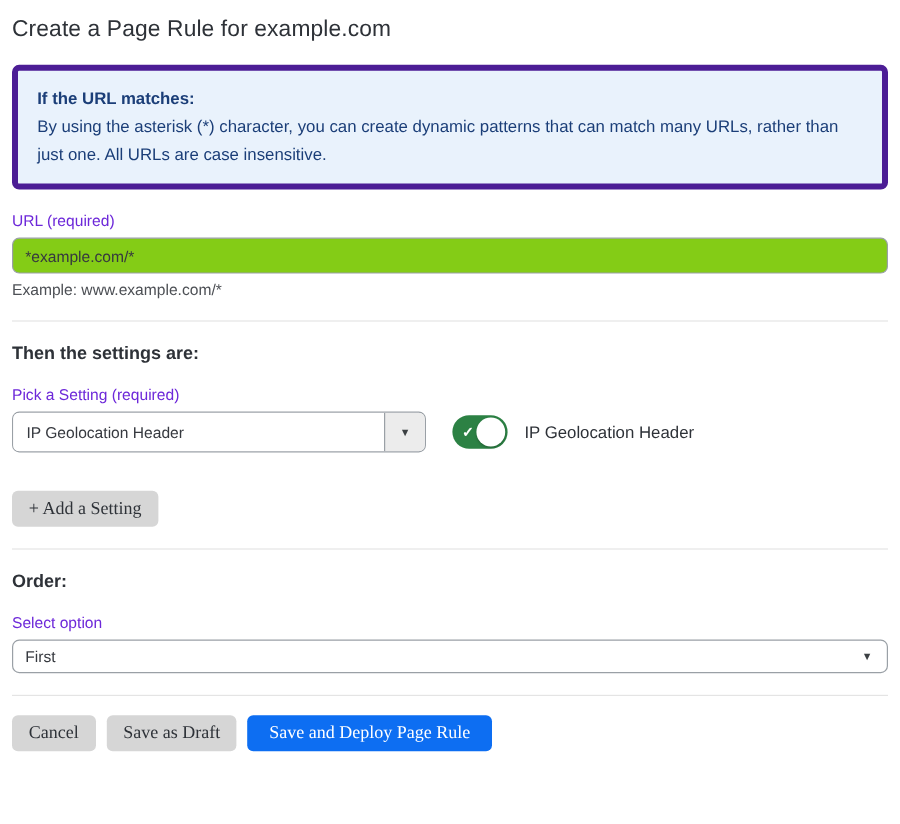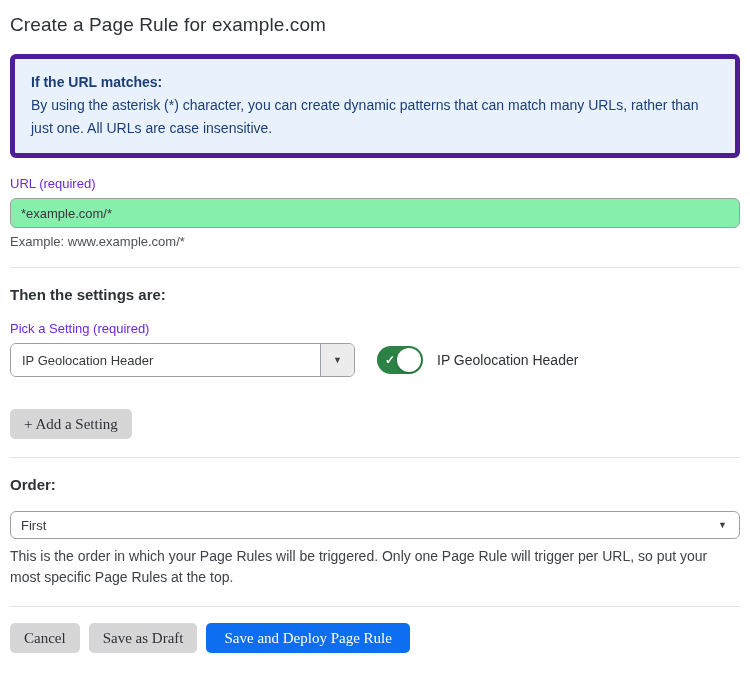--- a/index.html
+++ b/index.html
@@ -47,21 +47,21 @@
 
   .text-input {
     width: 100%;
     height: 30px;
     border: 1px solid #9aa0a6;
     border-radius: 6px;
     padding: 0 10px;
     font-size: 13px;
     font-family: "Liberation Sans", sans-serif;
     color: #36393f;
-    background: #86efac;
+    background: #84cc16;
   }
 
   .divider {
     border: none;
     border-top: 1px solid #e4e4e4;
     margin: 18px 0;
   }
 
   .section-heading {
     font-size: 15px;
@@ -225,27 +225,27 @@
       <span class="toggle-label">IP Geolocation Header</span>
     </div>
   </div>
 
   <button class="btn btn-gray add-setting-margin">+ Add a Setting</button>
 
   <hr class="divider">
 
   <div class="section-heading">Order:</div>
 
+  <div class="field-label">Select option</div>
 
   <div class="select-box">
     <span>First</span>
     <span class="select-arrow">▼</span>
   </div>
 
-  <div class="order-helper">This is the order in which your Page Rules will be triggered. Only one Page Rule will trigger per URL, so put your most specific Page Rules at the top.</div>
 
   <hr class="divider" style="margin-bottom: 0;">
 
   <div class="footer-buttons">
     <button class="btn btn-gray">Cancel</button>
     <button class="btn btn-gray">Save as Draft</button>
     <button class="btn btn-blue">Save and Deploy Page Rule</button>
   </div>
 
 </div>

